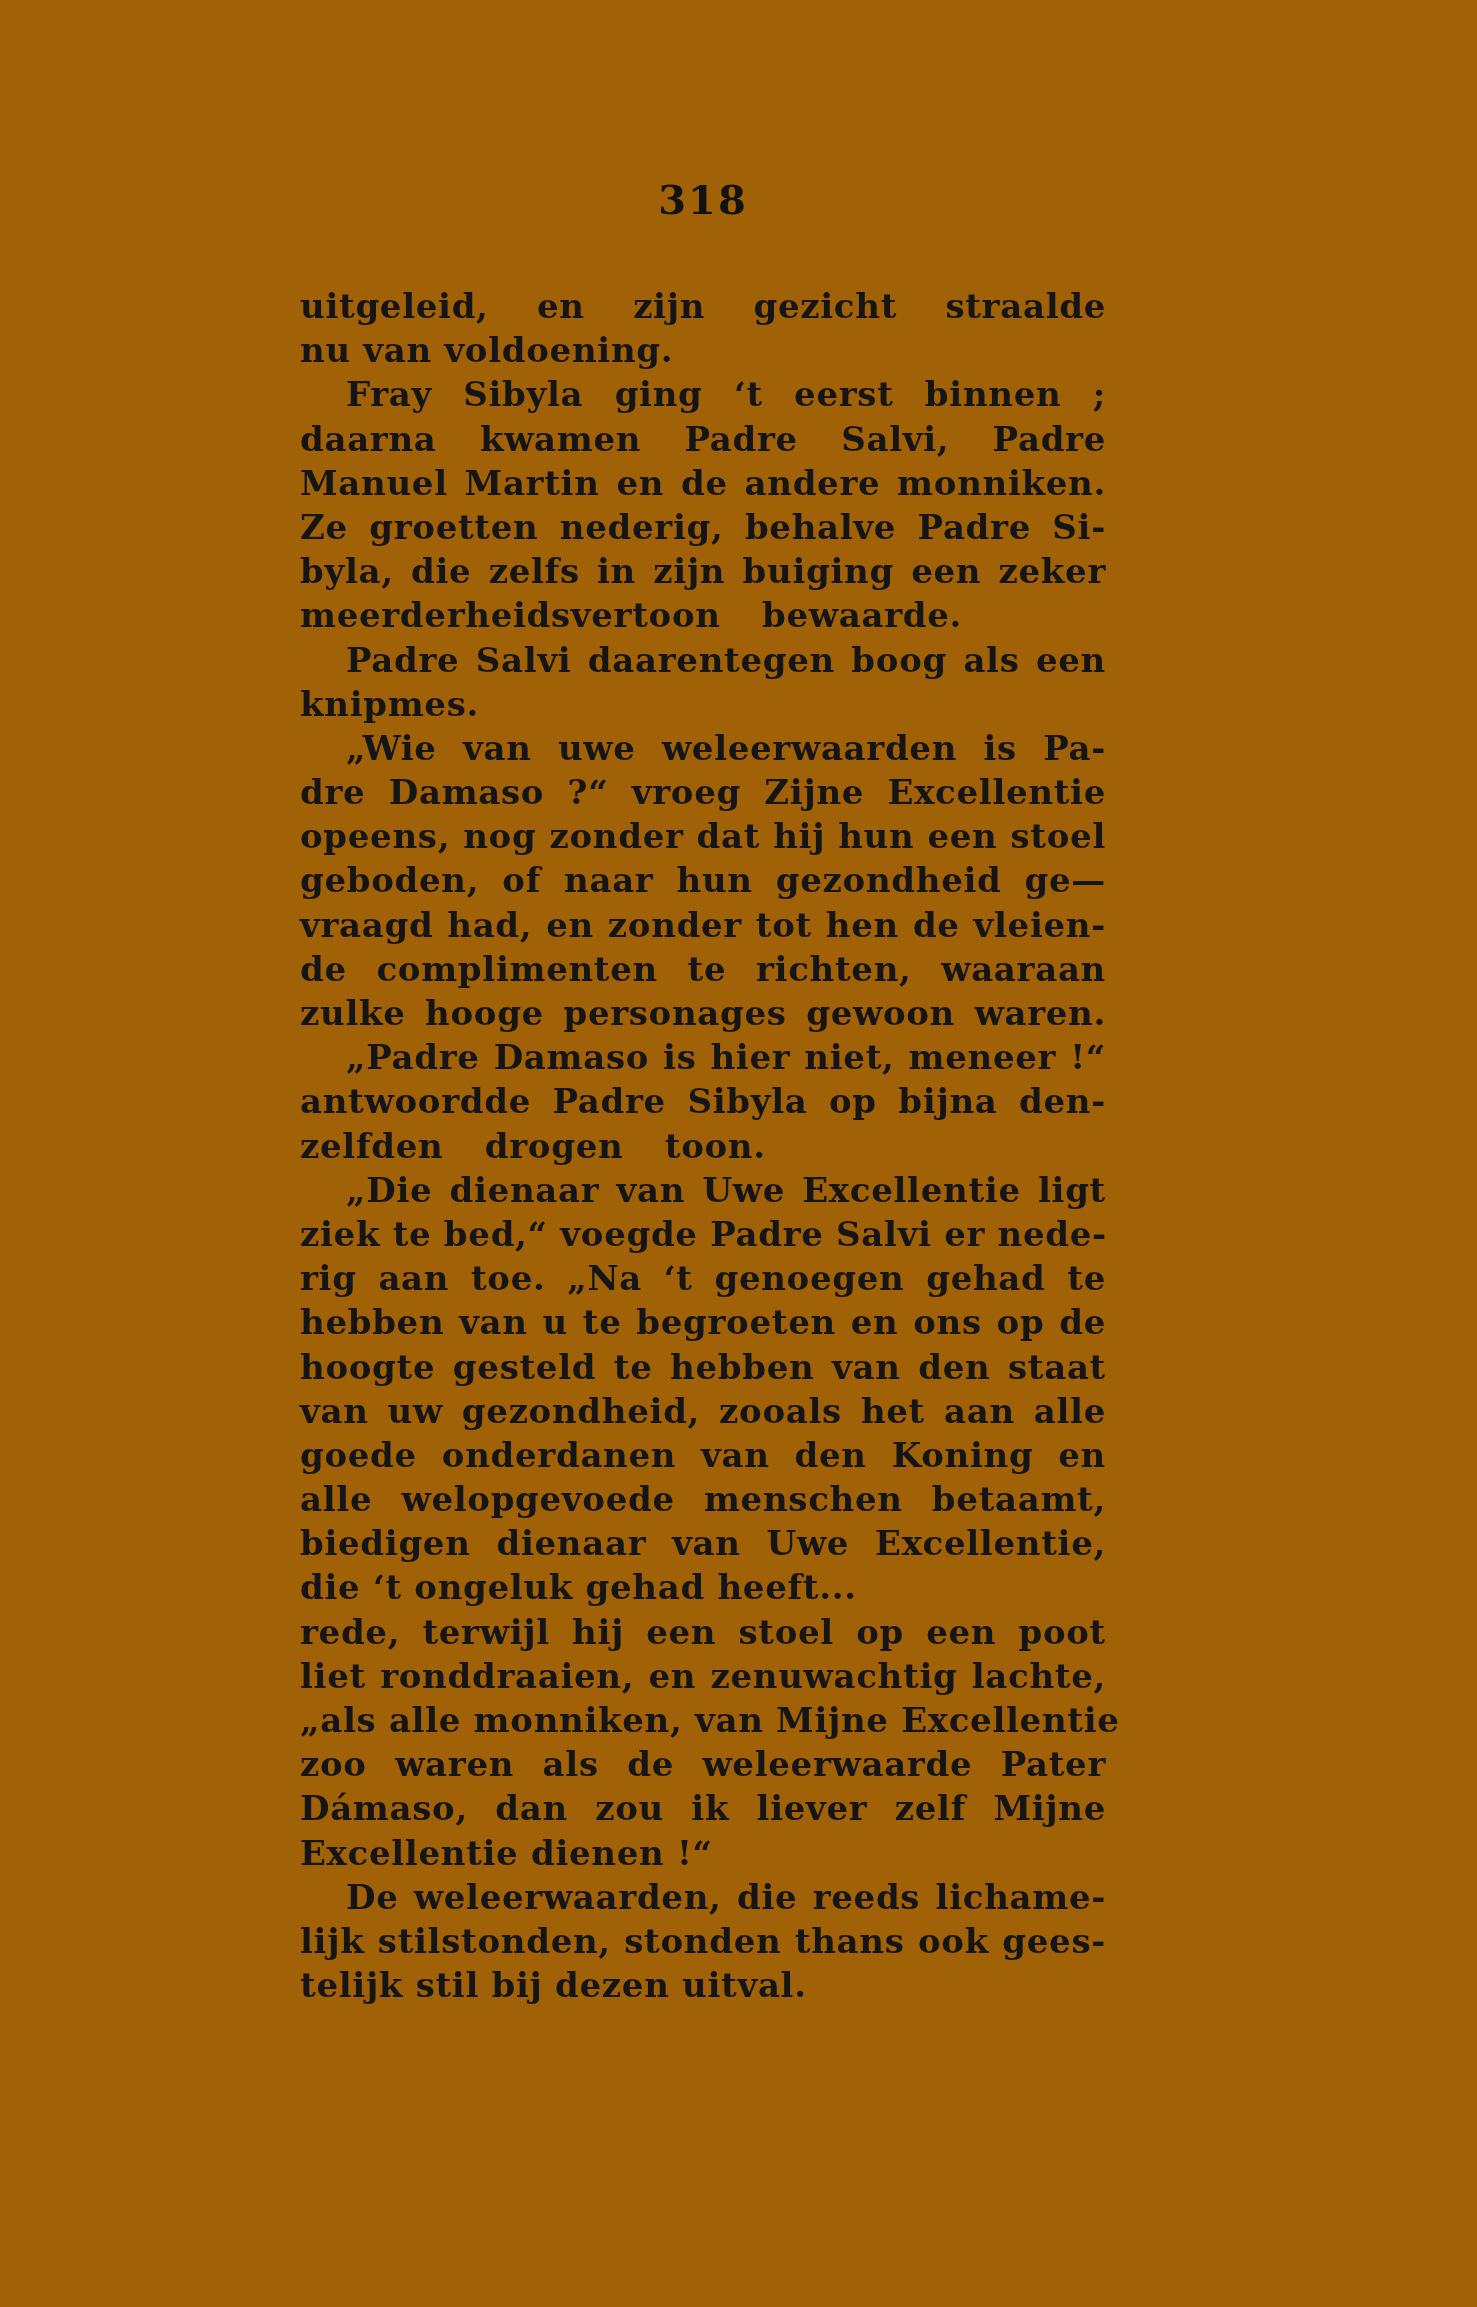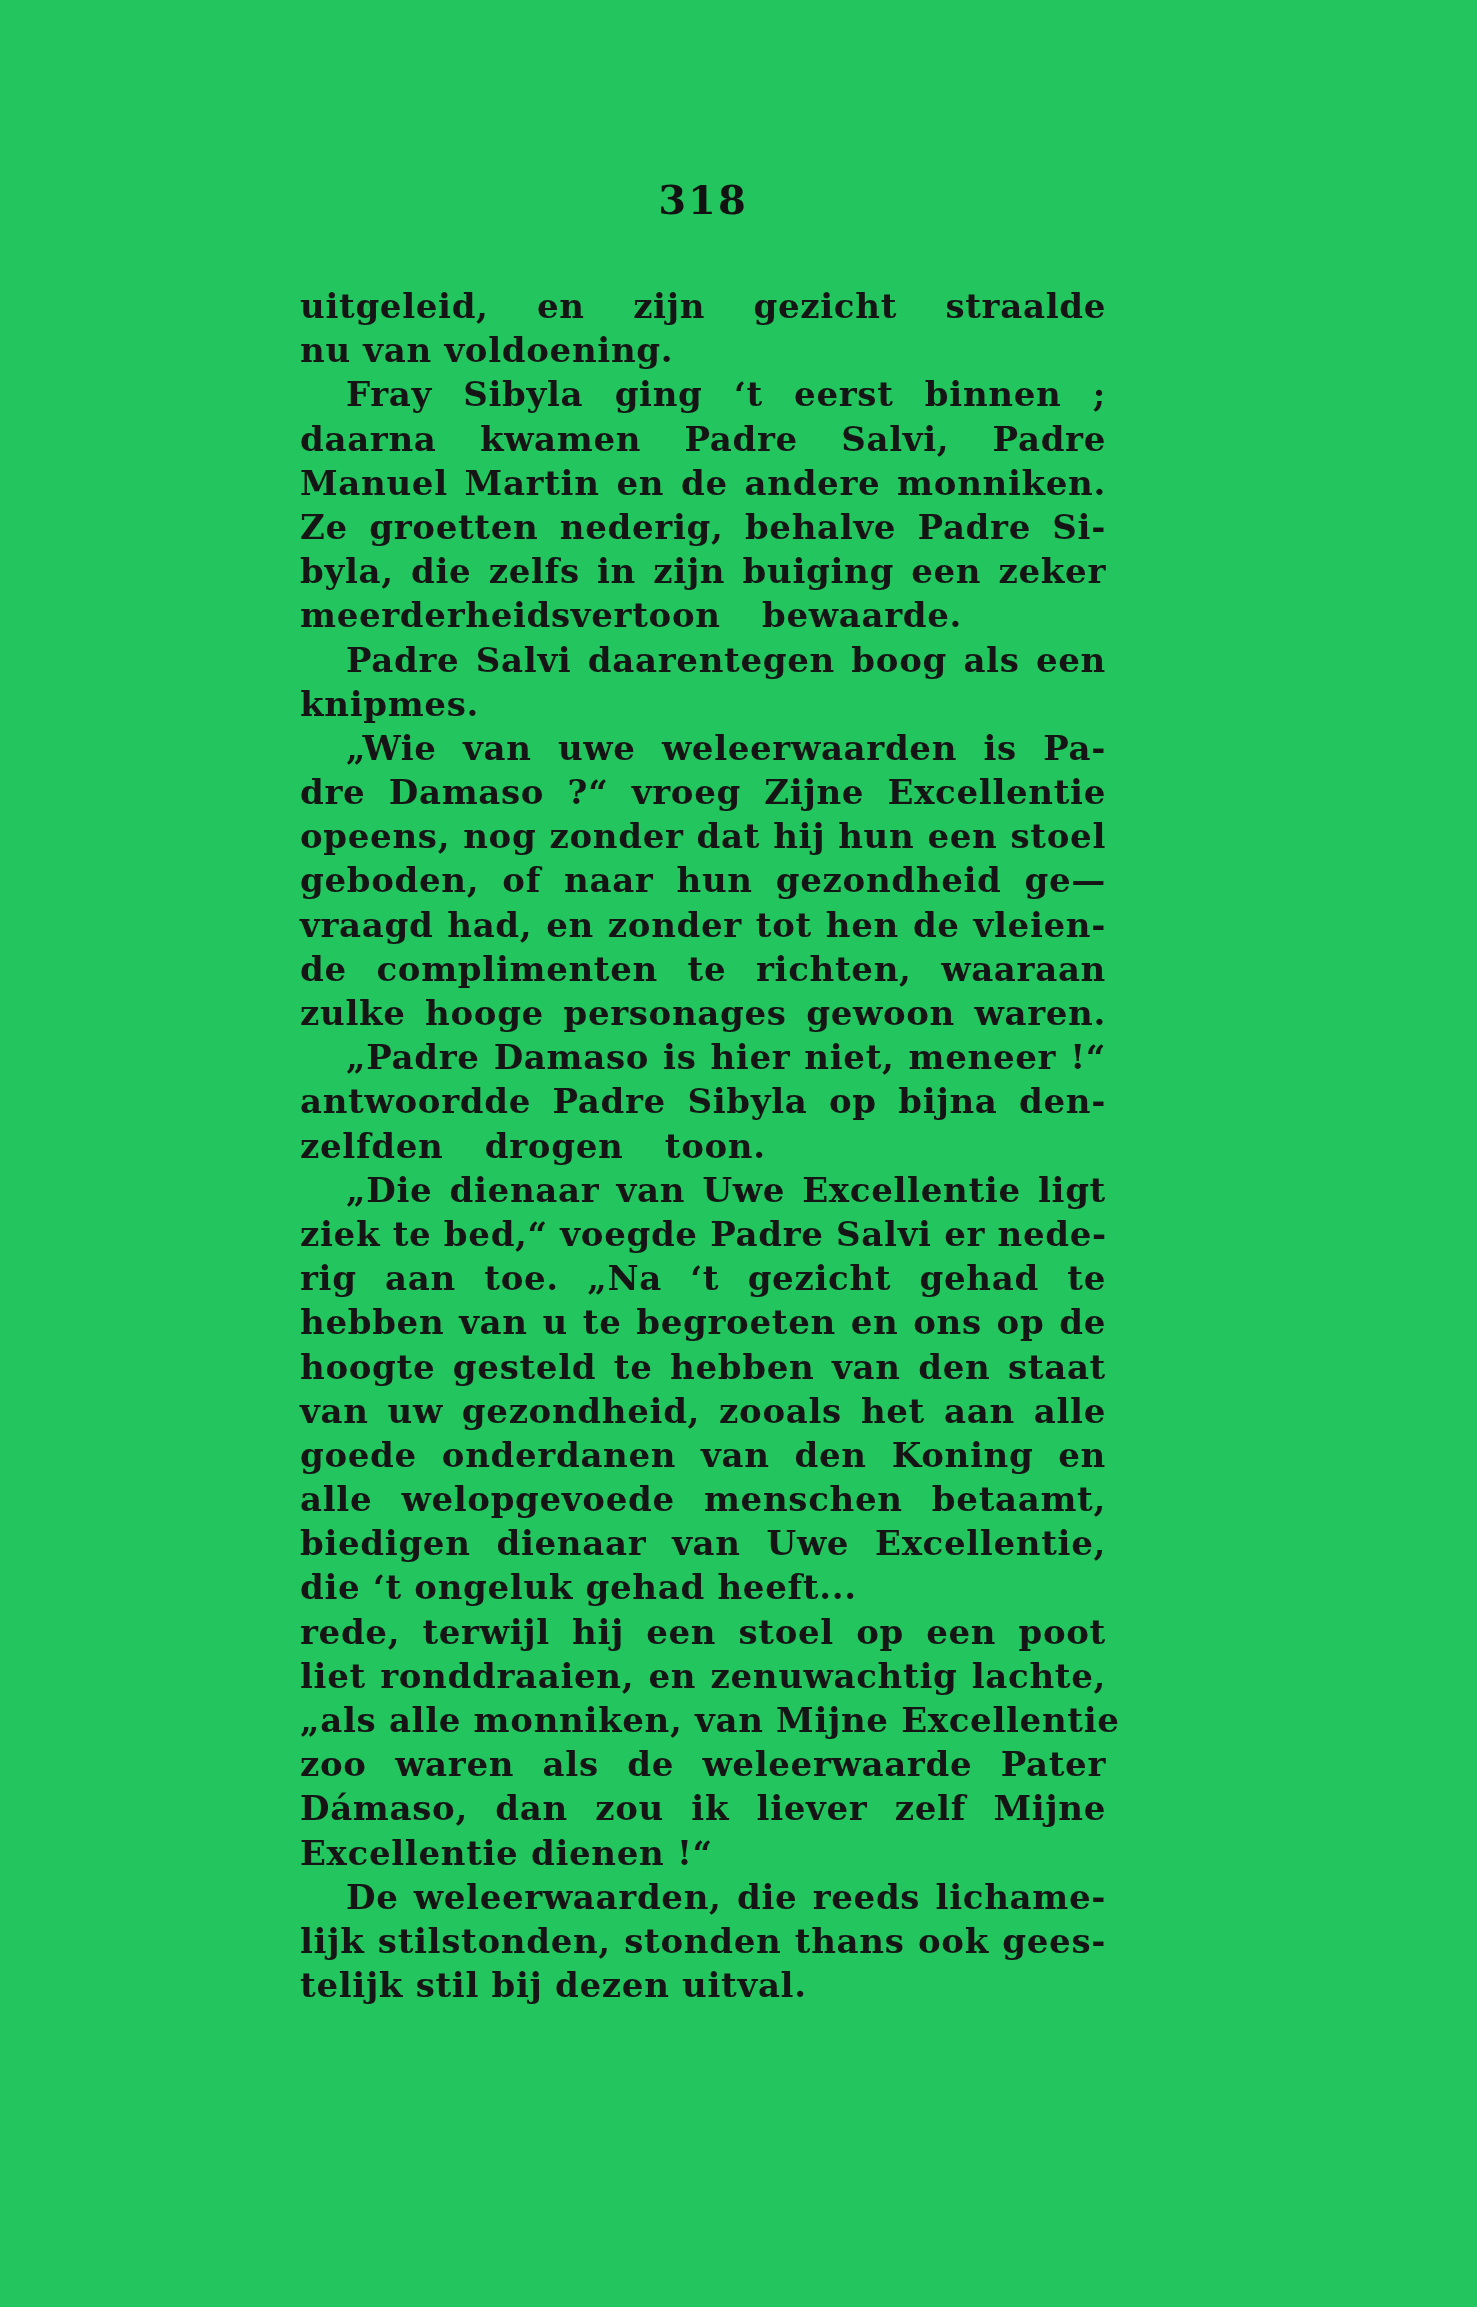--- a/index.html
+++ b/index.html
@@ -11,21 +11,21 @@
     height: 2307px;
     background: #ffffff;
     position: relative;
     font-family: "DejaVu Serif", "Liberation Serif", serif;
     color: #141414;
     -webkit-font-smoothing: antialiased;
   }
   .scan-page {
     position: absolute;
     inset: 0;
-    background: #22c55e;
+    background: #a16207;
   }
   .page-number {
     position: absolute;
     top: 176px;
     left: 300px;
     width: 806px;
     text-align: center;
     font-size: 40px;
     font-weight: 700;
     letter-spacing: 2px;
@@ -80,21 +80,21 @@
       <div class="line">opeens, nog zonder dat hij hun een stoel</div>
       <div class="line">geboden, of naar hun gezondheid ge—</div>
       <div class="line">vraagd had, en zonder tot hen de vleien-</div>
       <div class="line">de complimenten te richten, waaraan</div>
       <div class="line">zulke hooge personages gewoon waren.</div>
       <div class="line indent">„Padre Damaso is hier niet, meneer !“</div>
       <div class="line">antwoordde Padre Sibyla op bijna den-</div>
       <div class="line nojust wide">zelfden drogen toon.</div>
       <div class="line indent">„Die dienaar van Uwe Excellentie ligt</div>
       <div class="line">ziek te bed,“ voegde Padre Salvi er nede-</div>
-      <div class="line">rig aan toe. „Na ‘t gezicht gehad te</div>
+      <div class="line">rig aan toe. „Na ‘t genoegen gehad te</div>
       <div class="line">hebben van u te begroeten en ons op de</div>
       <div class="line">hoogte gesteld te hebben van den staat</div>
       <div class="line">van uw gezondheid, zooals het aan alle</div>
       <div class="line">goede onderdanen van den Koning en</div>
       <div class="line">alle welopgevoede menschen betaamt,</div>
       <div class="line">biedigen dienaar van Uwe Excellentie,</div>
       <div class="line nojust">die ‘t ongeluk gehad heeft...</div>
       <div class="line">rede, terwijl hij een stoel op een poot</div>
       <div class="line">liet ronddraaien, en zenuwachtig lachte,</div>
       <div class="line">„als alle monniken, van Mijne Excellentie</div>

